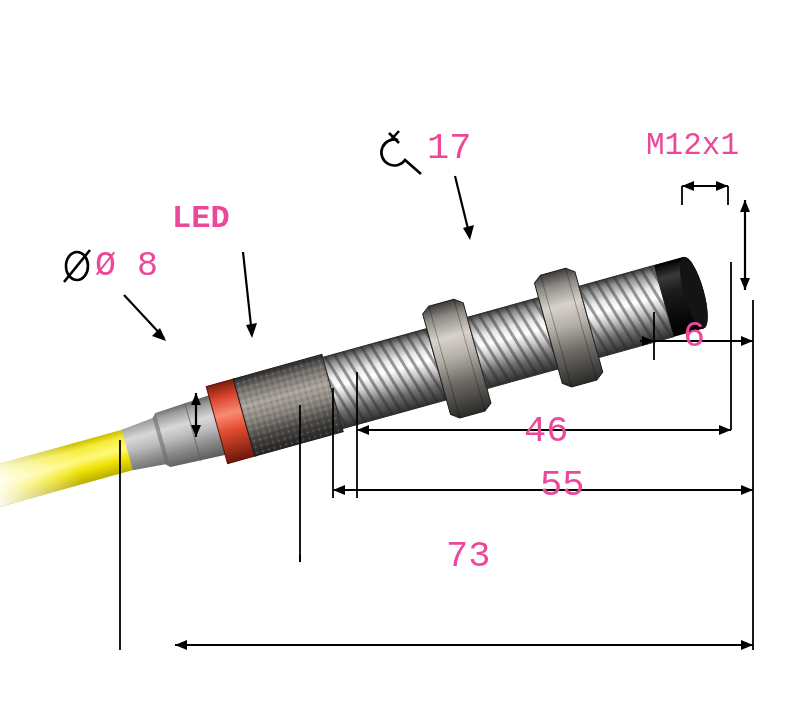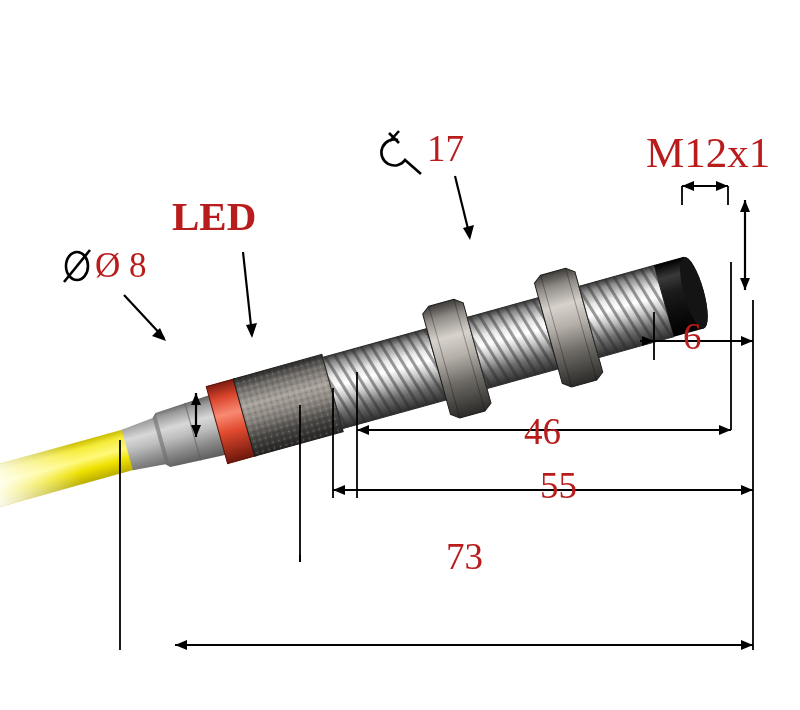--- a/index.html
+++ b/index.html
@@ -1,23 +1,23 @@
 <!DOCTYPE html>
 <html><head>
 <meta charset="utf-8">
 <style>
   html,body{margin:0;padding:0;background:#ffffff;}
   body{width:800px;height:710px;position:relative;overflow:hidden;
        font-family:"Liberation Sans",sans-serif;color:#000;}
   #stage{position:absolute;left:0;top:0;width:800px;height:710px;}
-  .lbl{position:absolute;font-family:Liberation Serif, serif;color:#b91c1c;
+  .lbl{position:absolute;font-family:Liberation Mono, monospace;color:#ec4899;
        white-space:nowrap;font-weight:400;}
   .dim-text{font-size:37px;letter-spacing:0px;}
-  .led-text{font-size:41px;font-weight:700;}
-  .m12-text{font-size:43px;}
+  .led-text{font-size:32px;font-weight:700;margin-top:8px;}
+  .m12-text{font-size:31px;}
   .wrench-text{font-size:37px;}
   .dia-text{font-size:35px;}
   svg{position:absolute;left:0;top:0;}
 </style>
 </head>
 <body>
 
 <div id="stage">
 
   <svg width="800" height="710" viewBox="0 0 800 710">

